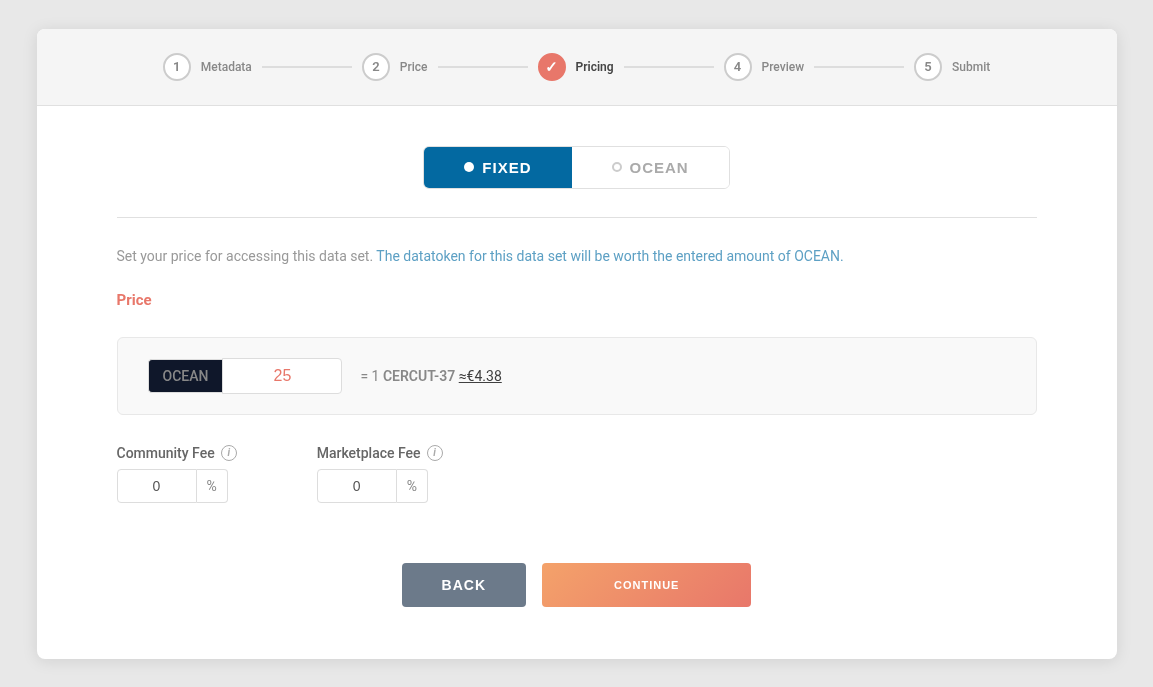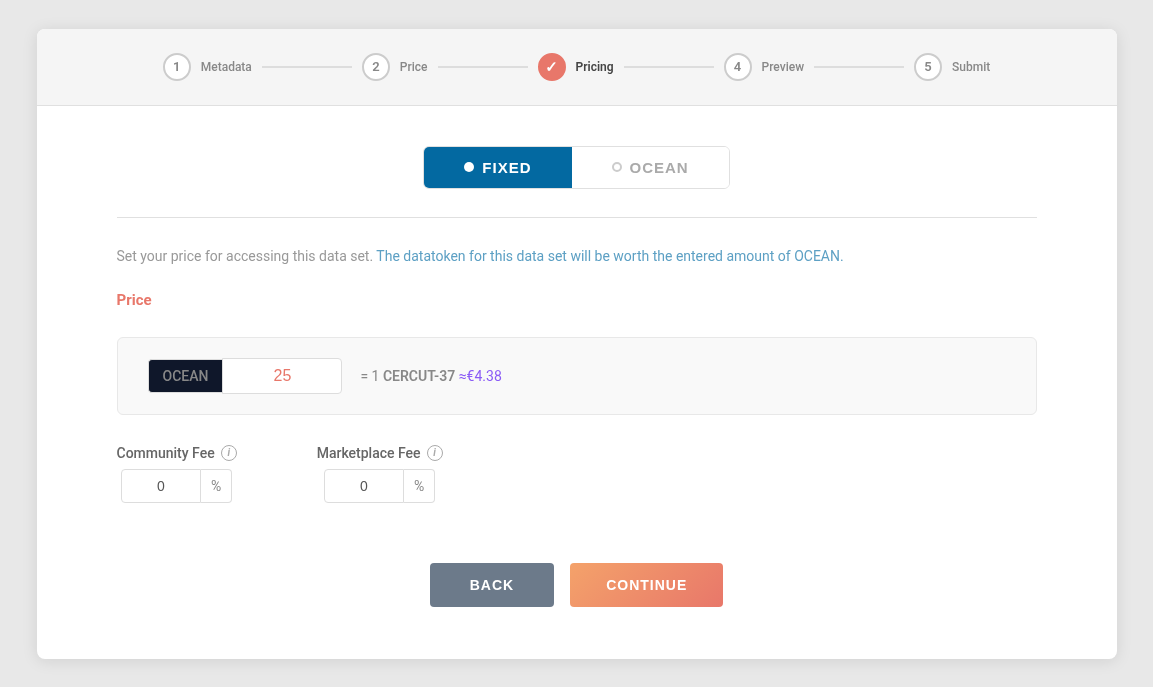--- a/index.html
+++ b/index.html
@@ -173,34 +173,34 @@
     .conversion-text {
       font-size: 14px;
       color: #888;
       margin-left: 18px;
     }
     .conversion-text .token-name {
       color: #888;
       font-weight: 600;
     }
     .conversion-text .euro {
-      color: #8b5cf6;
+      color: #404040;
+      text-decoration: underline;
     }
     
     .fee-section {
       display: flex;
       gap: 80px;
       align-self: flex-start;
       margin-bottom: 40px;
     }
     .fee-group {
       display: flex;
       flex-direction: column;
       gap: 8px;
-      align-items: center;
     }
     .fee-title {
       font-size: 14px;
       color: #666;
       font-weight: 500;
       display: flex;
       align-items: center;
       gap: 6px;
     }
     .info-icon {
@@ -255,22 +255,22 @@
       font-size: 14px;
       font-weight: 700;
       border-radius: 4px;
       cursor: pointer;
       letter-spacing: 1px;
     }
     .btn-continue {
       background: linear-gradient(135deg, #f4a26a 0%, #e8776a 100%);
       color: #fff;
       border: none;
-      padding: 14px 36px;
-      font-size: 14px;
+      padding: 14px 72px;
+      font-size: 11px;
       font-weight: 700;
       border-radius: 4px;
       cursor: pointer;
       letter-spacing: 1px;
     }
   </style>
 </head>
 <body>
 
 <div class="outer-card">

